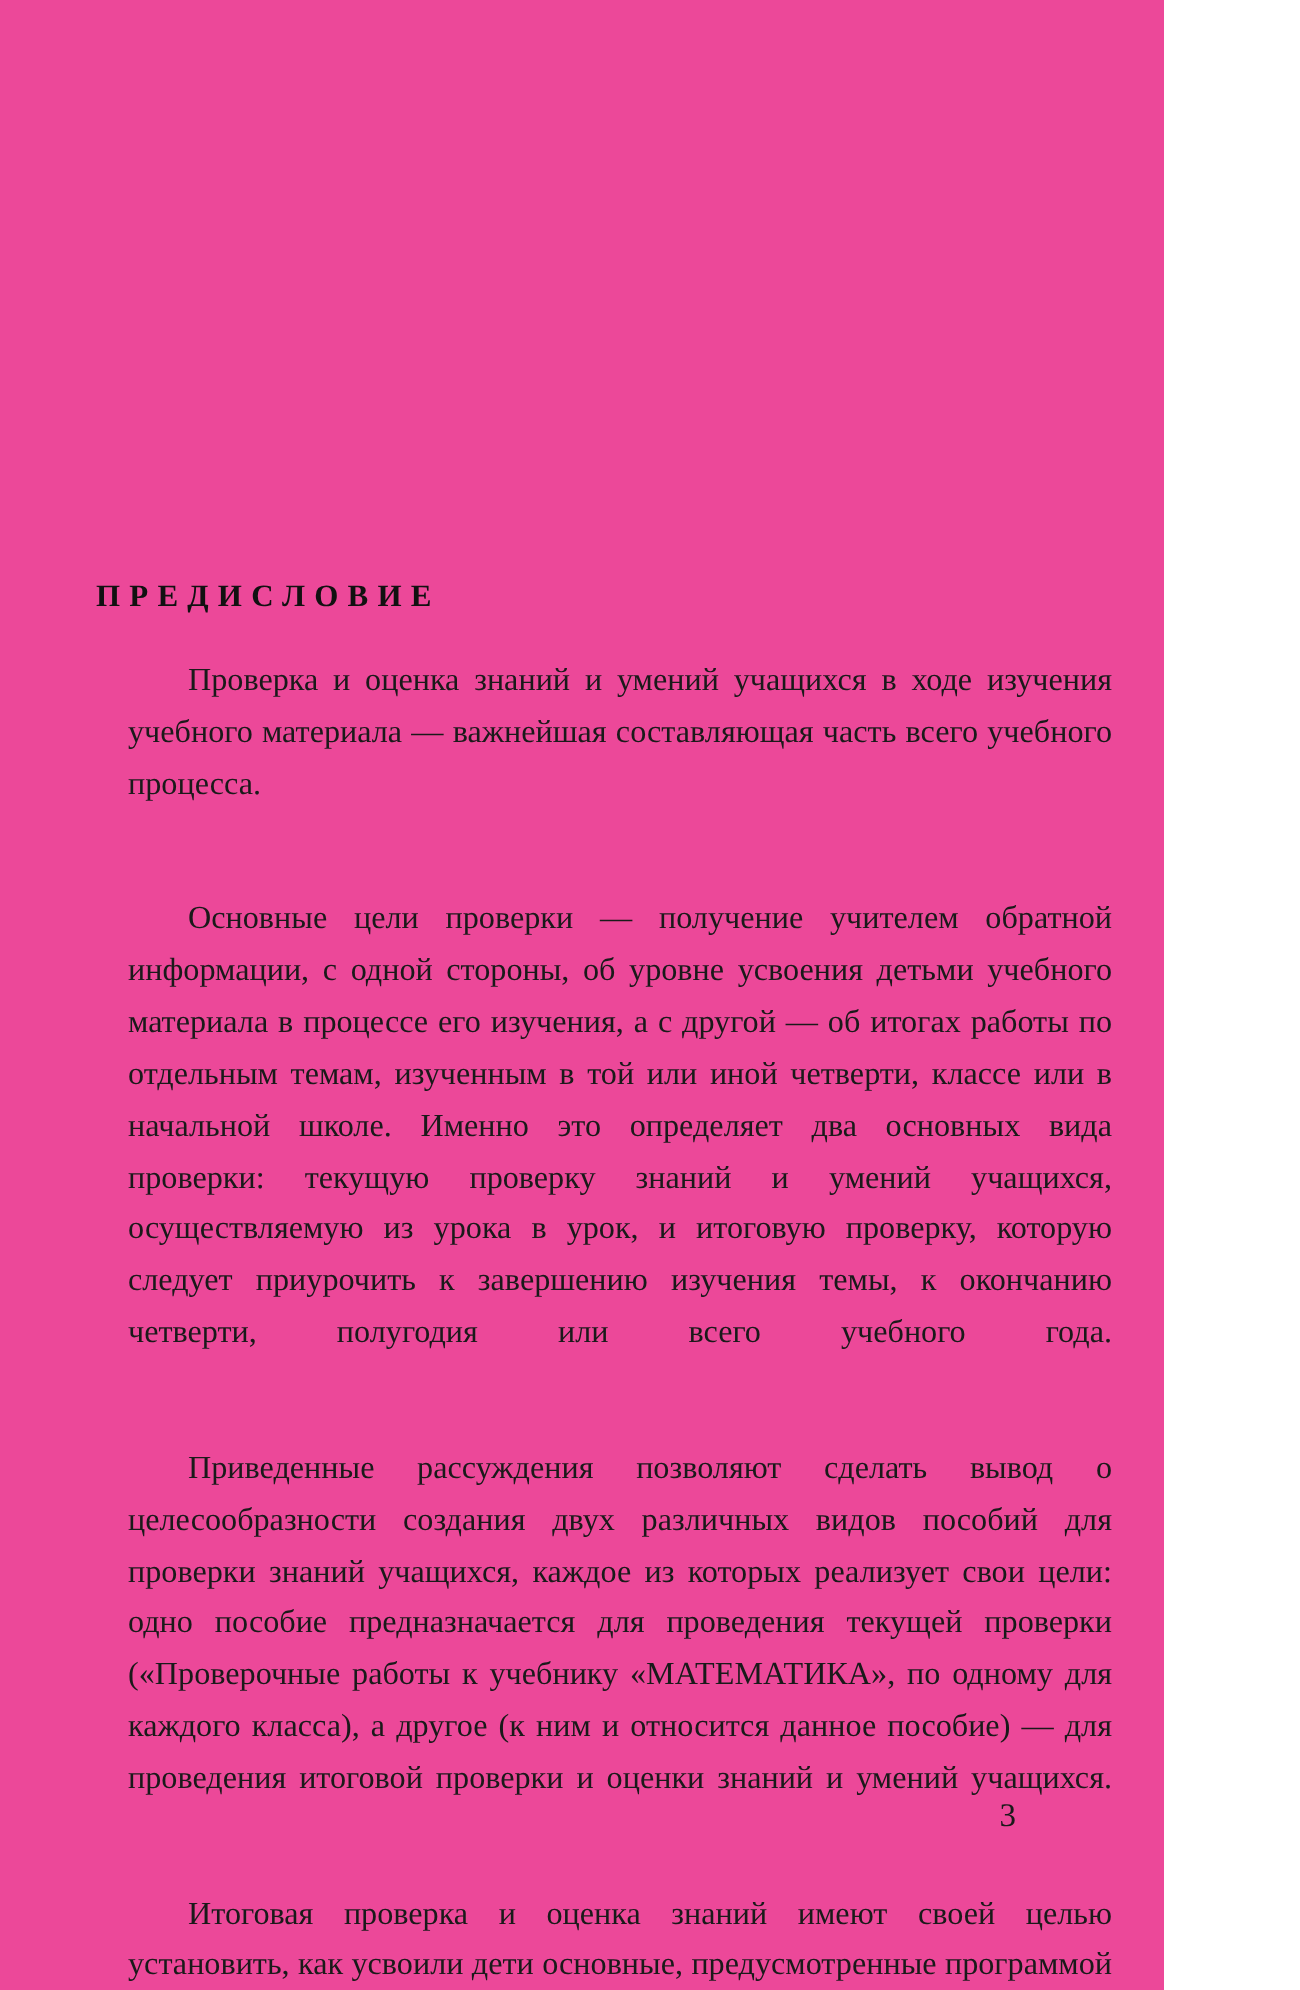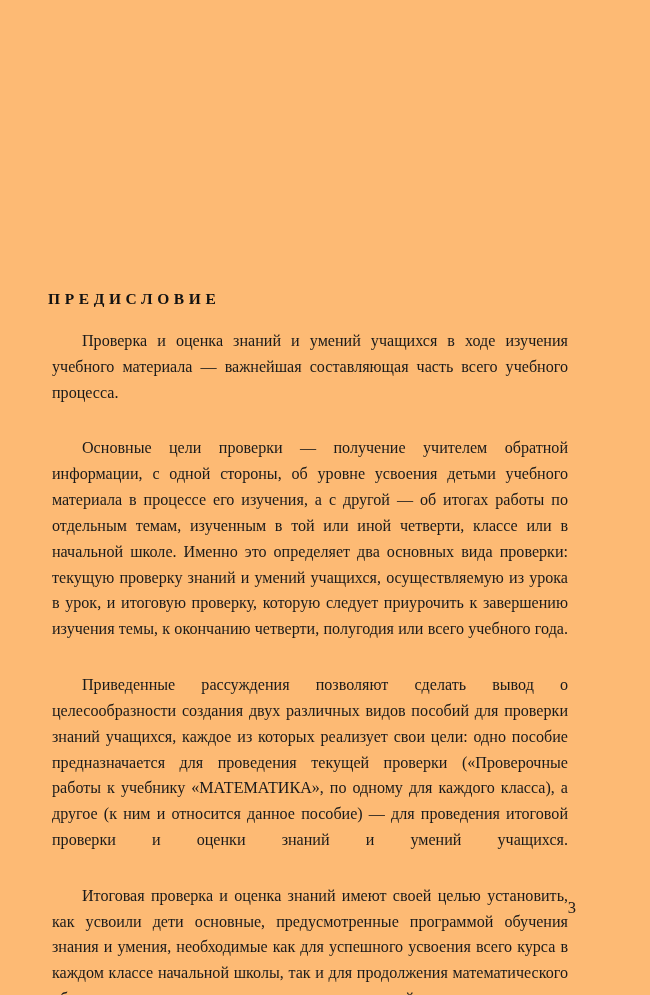--- a/index.html
+++ b/index.html
@@ -15,23 +15,23 @@
     color: #1a1a1a;
     position: relative;
     overflow: hidden;
     -webkit-font-smoothing: antialiased;
   }
 
   .page {
     position: absolute;
     left: 0;
     top: 0;
-    width: 650px;
+    width: 582px;
     height: 995px;
-    background: #fdba74;
+    background: #ec4899;
   }
 
   .content-block {
     position: absolute;
     left: 48px;
     top: 290px;
     width: 524px;
   }
 
   .section-heading {
@@ -51,21 +51,21 @@
     line-height: 25.85px;
     text-align: justify;
     text-justify: inter-word;
     color: #1a1a1a;
     margin: 0;
     hyphens: none;
     -webkit-hyphens: none;
   }
 
   .body-text p {
-    margin: 4px;
+    margin: 16px;
     text-indent: 30px;
     text-align: justify;
   }
 
   
   .body-text p:after {
     content: "";
     display: inline-block;
     width: 100%;
   }

